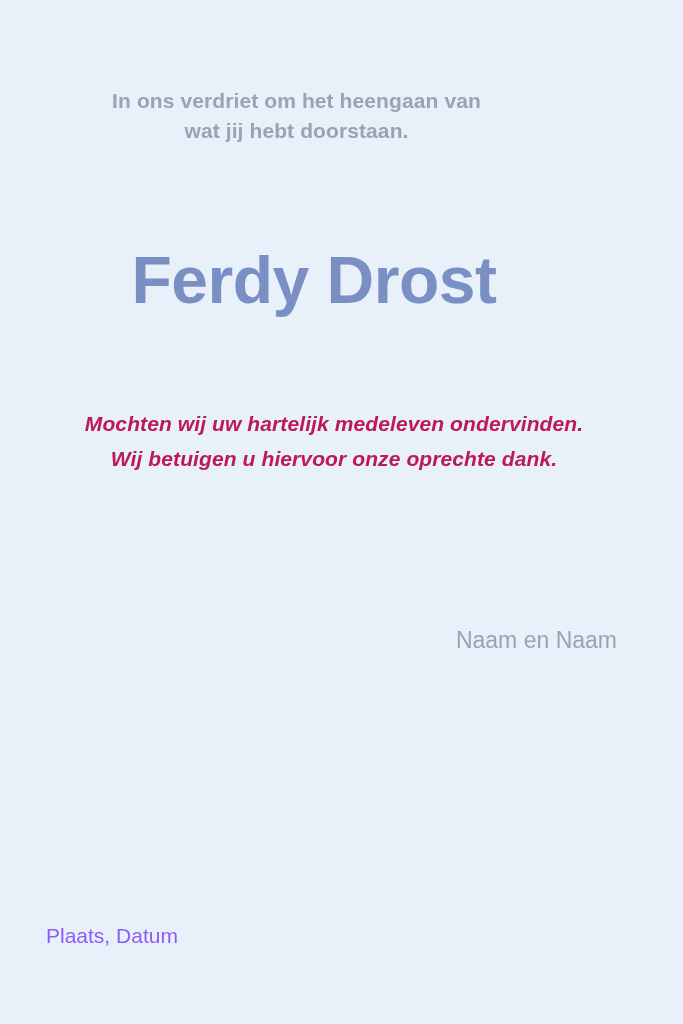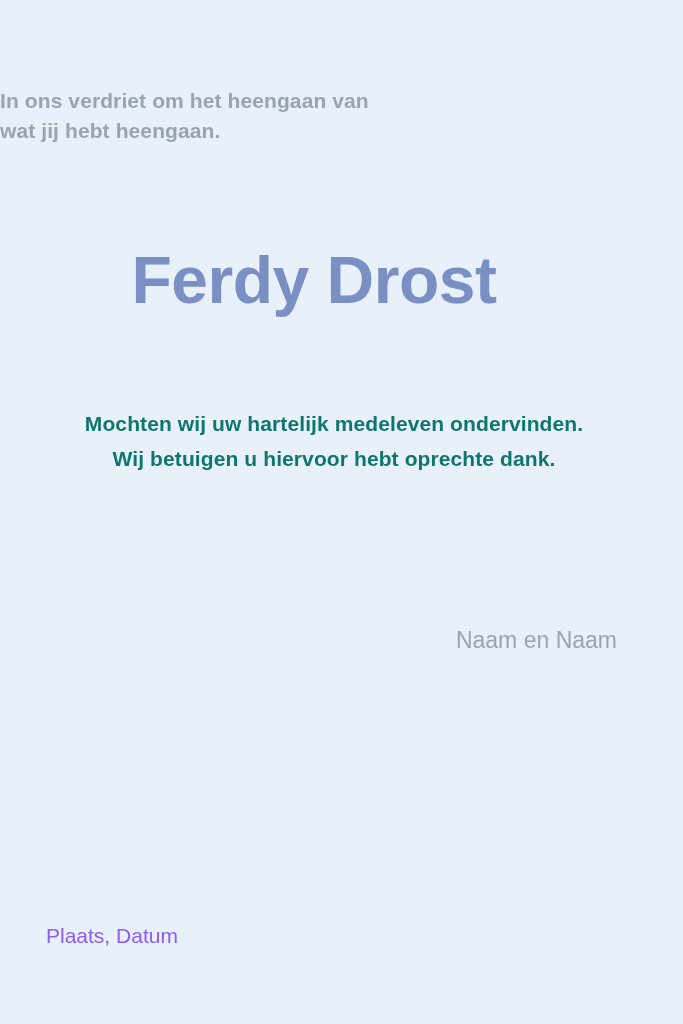--- a/index.html
+++ b/index.html
@@ -18,21 +18,21 @@
     width: 683px;
     height: 1024px;
     background: #e8f0fa;
     box-sizing: border-box;
   }
   .intro {
     position: absolute;
     top: 86px;
     left: 0;
     width: 593px;
-    text-align: left;
+    text-align: center;
     color: #9aa3b0;
     font-size: 21px;
     font-weight: bold;
     line-height: 30px;
     letter-spacing: 0.1px;
   }
   .intro .line {
     display: block;
   }
   .name {
@@ -46,25 +46,26 @@
     font-weight: bold;
     line-height: 84px;
     letter-spacing: -0.5px;
   }
   .message {
     position: absolute;
     top: 406px;
     left: 0;
     width: 668px;
     text-align: center;
-    color: #0f766e;
+    color: #be185d;
     font-size: 21px;
     font-weight: bold;
     line-height: 35px;
     letter-spacing: 0.1px;
+    font-style: italic;
   }
   .message .line {
     display: block;
   }
   .signature {
     position: absolute;
     top: 622px;
     left: 0;
     width: 683px;
     padding-right: 66px;
@@ -87,28 +88,28 @@
     line-height: 28px;
   }
 </style>
 </head>
 <body>
 
 <div class="card">
 
   <div class="intro">
     <span class="line">In ons verdriet om het heengaan van</span>
-    <span class="line">wat jij hebt heengaan.</span>
+    <span class="line">wat jij hebt doorstaan.</span>
   </div>
 
   <div class="name">Ferdy Drost</div>
 
   <div class="message">
     <span class="line">Mochten wij uw hartelijk medeleven ondervinden.</span>
-    <span class="line">Wij betuigen u hiervoor hebt oprechte dank.</span>
+    <span class="line">Wij betuigen u hiervoor onze oprechte dank.</span>
   </div>
 
   <div class="signature">
     <span class="line">Naam en Naam</span>
   </div>
 
   <div class="footer">Plaats, Datum</div>
 
 </div>
 

